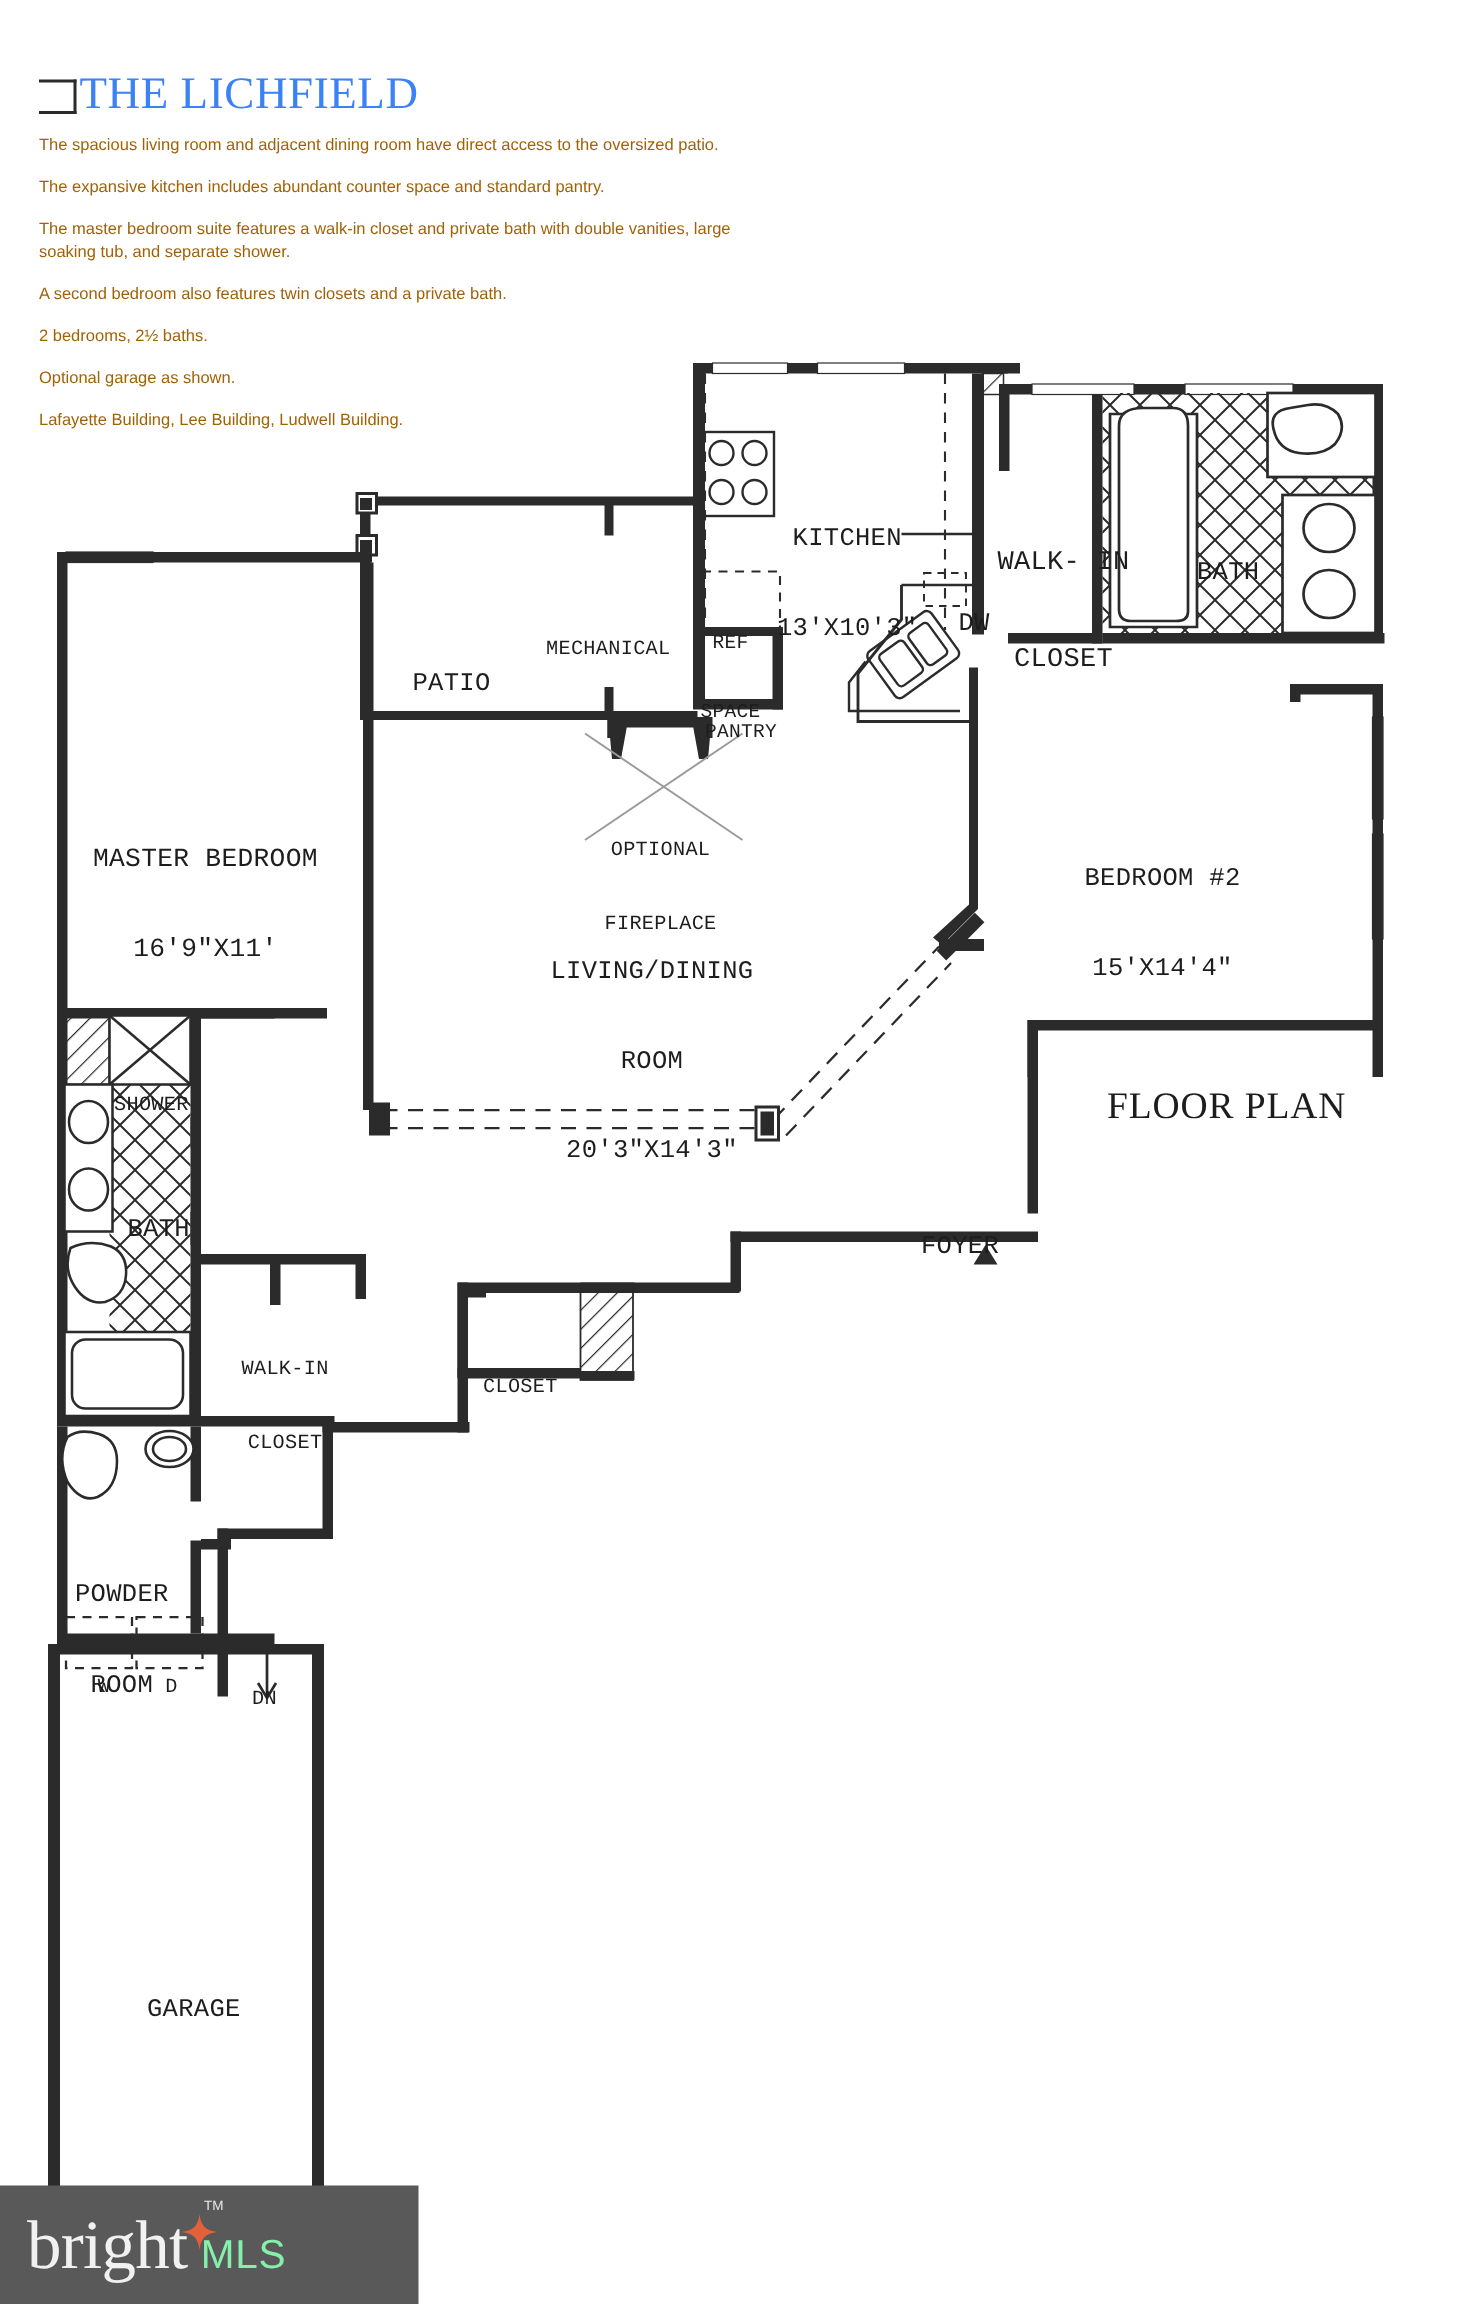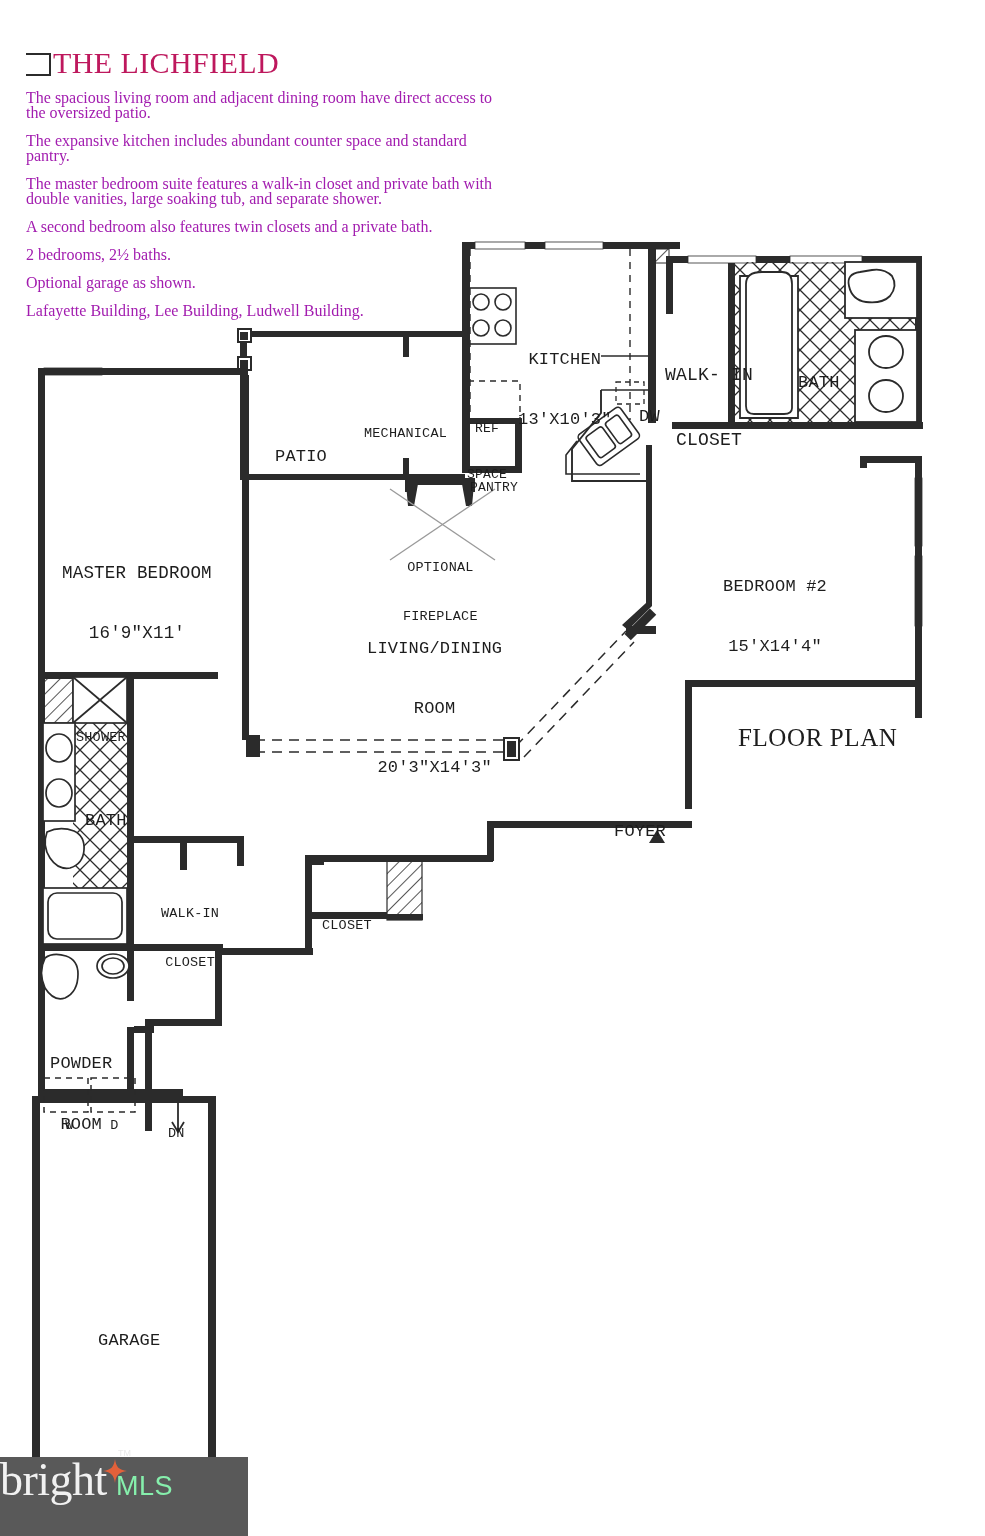--- a/index.html
+++ b/index.html
@@ -38,28 +38,28 @@
     border: 2px solid #2b2b2b;
     border-left: none;
     box-sizing: border-box;
     margin-bottom: 2px;
   }
   #plan-title {
     font-family: "Liberation Serif", serif;
     font-size: 30px;
     letter-spacing: 0.4px;
     line-height: 1;
-    color: #be185d;
+    color: #3b82f6;
     white-space: nowrap;
   }
   .desc-para {
-    font-family: Liberation Serif, serif;
-    font-size: 16px;
+    font-family: Liberation Sans, sans-serif;
+    font-size: 11px;
     line-height: 15px;
-    color: #a21caf;
+    color: #a16207;
     margin: 0;
     padding: 0;
     max-width: 470px;
   }
   #desc-list {
     margin-top: 12px;
     display: flex;
     flex-direction: column;
     gap: 13px;
   }
@@ -111,24 +111,26 @@
   .lbl-w           { left: 61px;  top: 1087px; font-size: 13.5px; }
   .lbl-d           { left: 106px; top: 1087px; font-size: 13.5px; }
   .lbl-dn          { left: 168px; top: 1095px; font-size: 13.5px; }
   .lbl-garage      { left: 98px;  top: 1292px; font-size: 17px; }
 
   
   #watermark {
     position: absolute;
     left: 0px;
     top: 1457px;
-    width: 248px;
+    width: 279px;
     height: 79px;
     background: #595959;
     display: flex;
+    align-items: center;
+    padding-left: 18px;
     box-sizing: border-box;
   }
   #wm-inner { position: relative; display: flex; align-items: baseline; }
   #wm-bright {
     font-family: "Liberation Serif", serif;
     font-size: 46px;
     color: #f1f1f1;
     letter-spacing: -0.5px;
     line-height: 1;
   }

